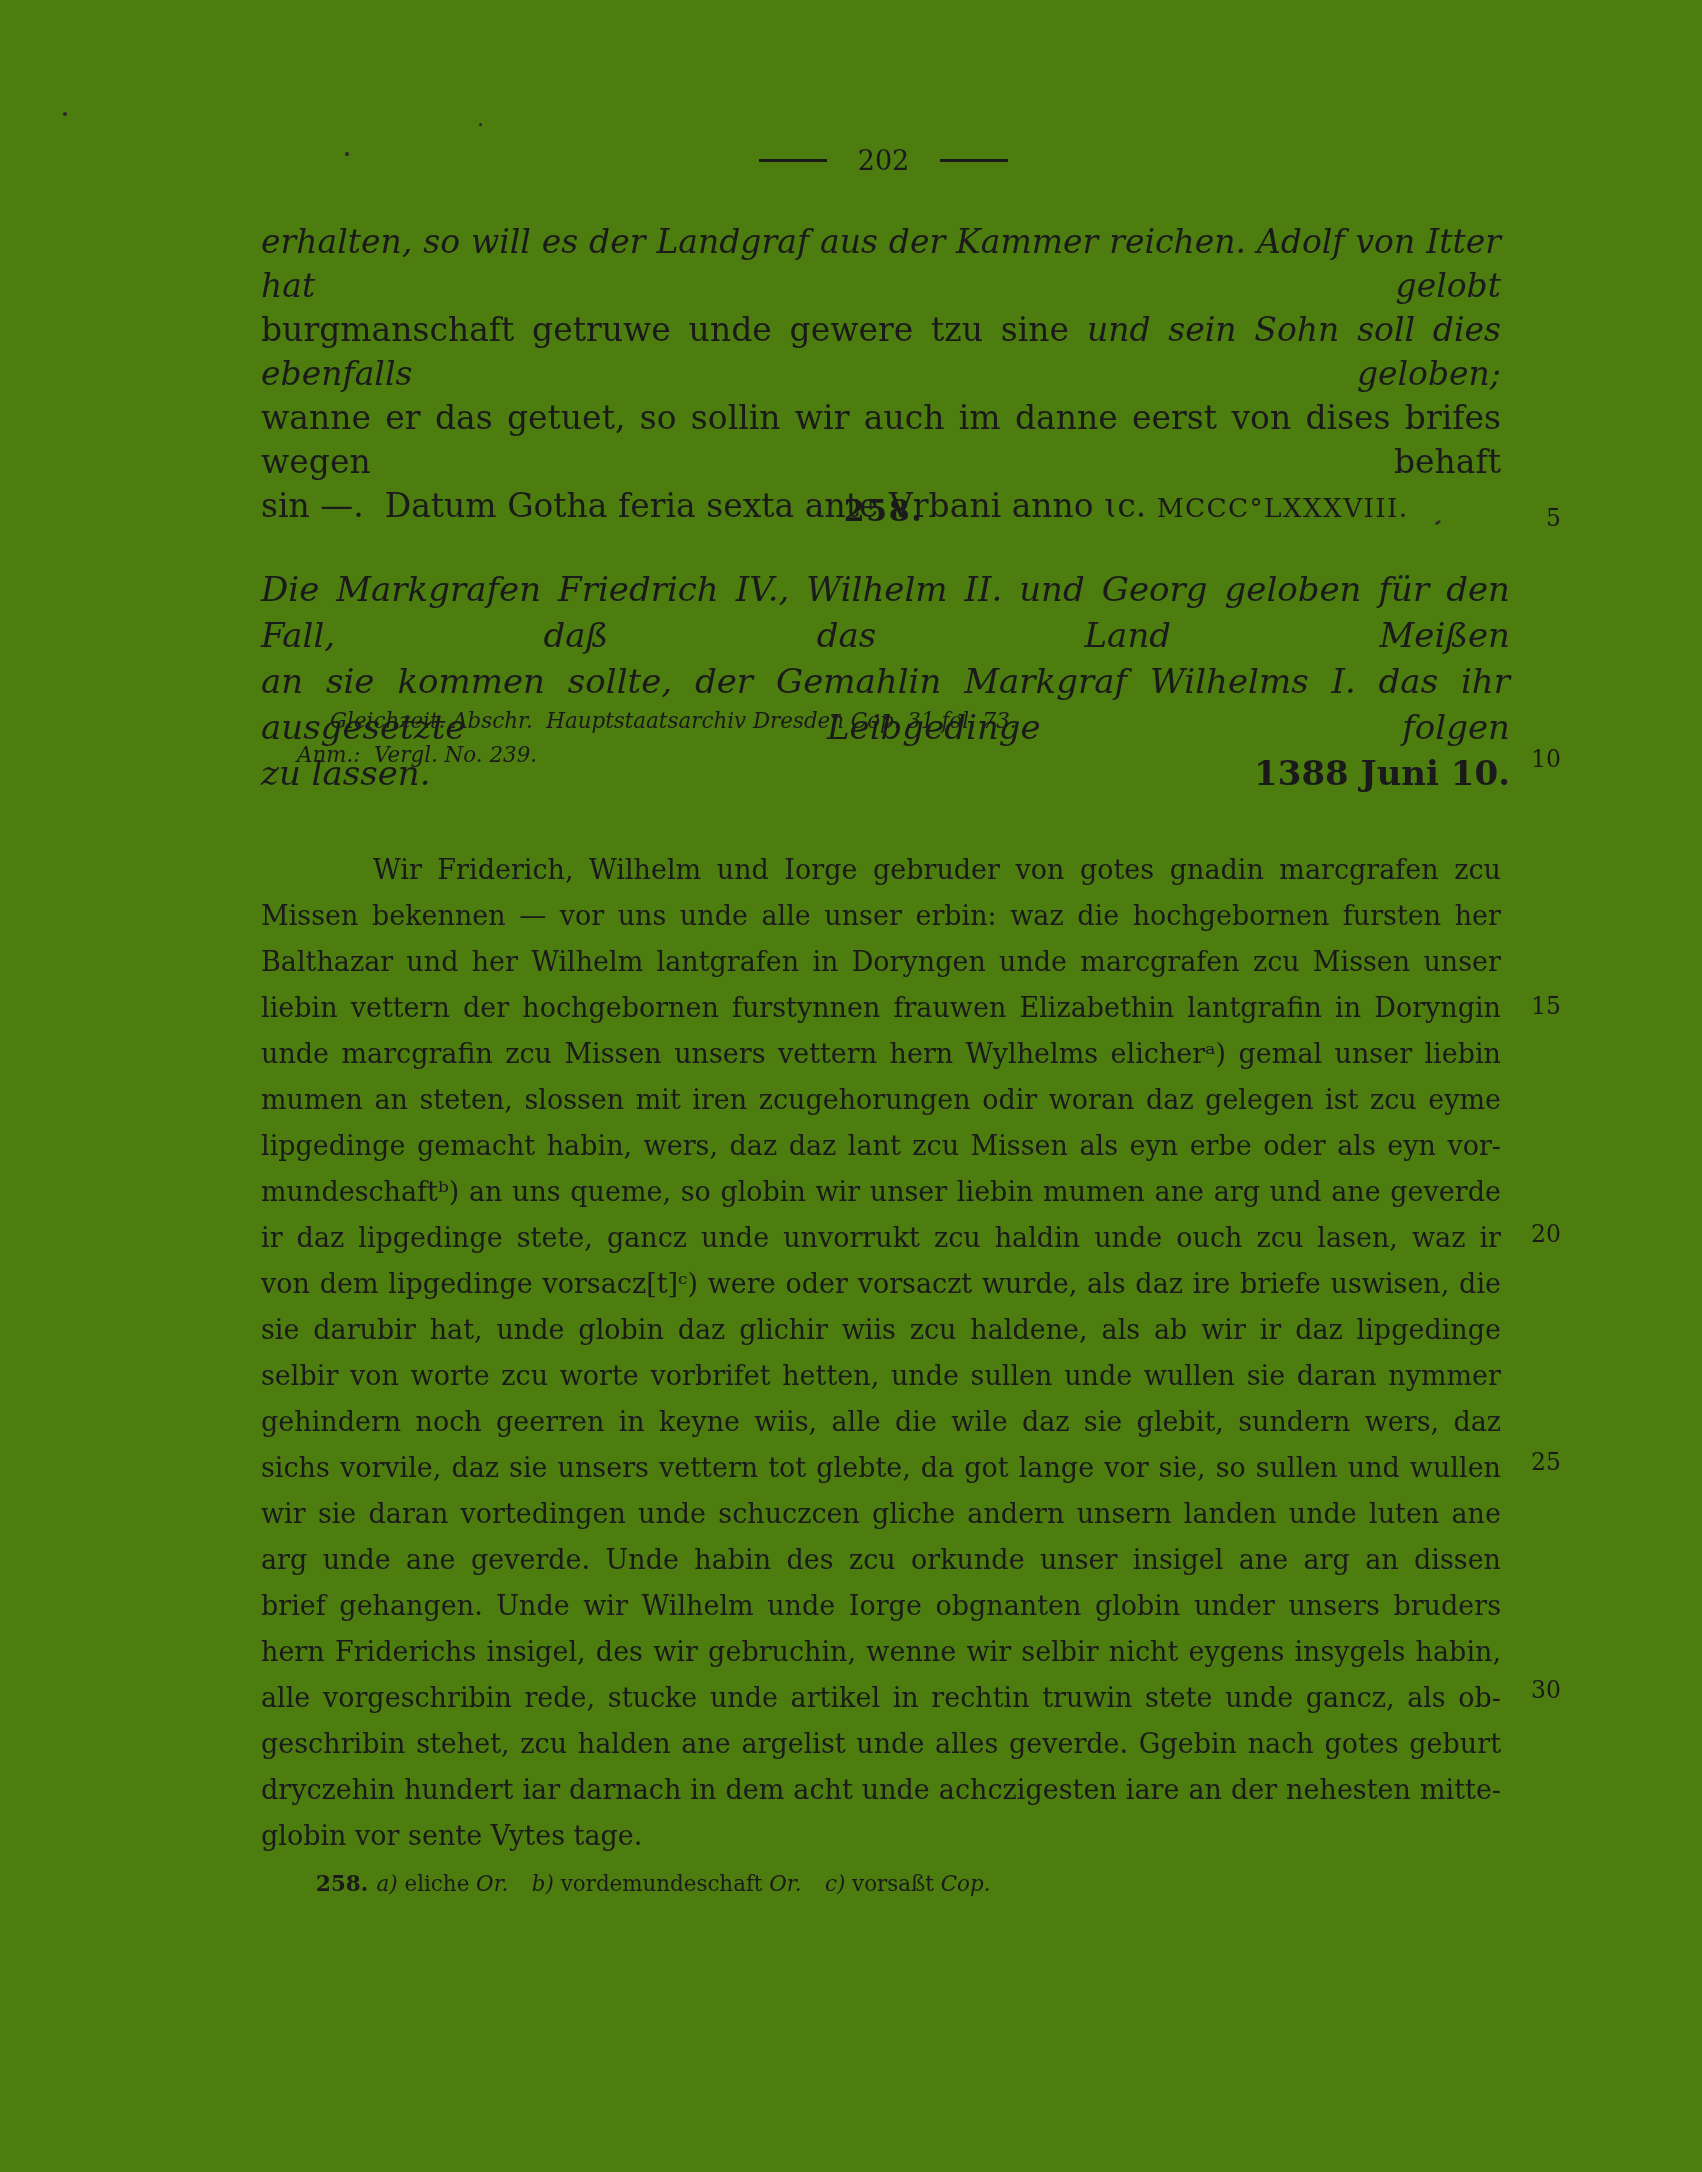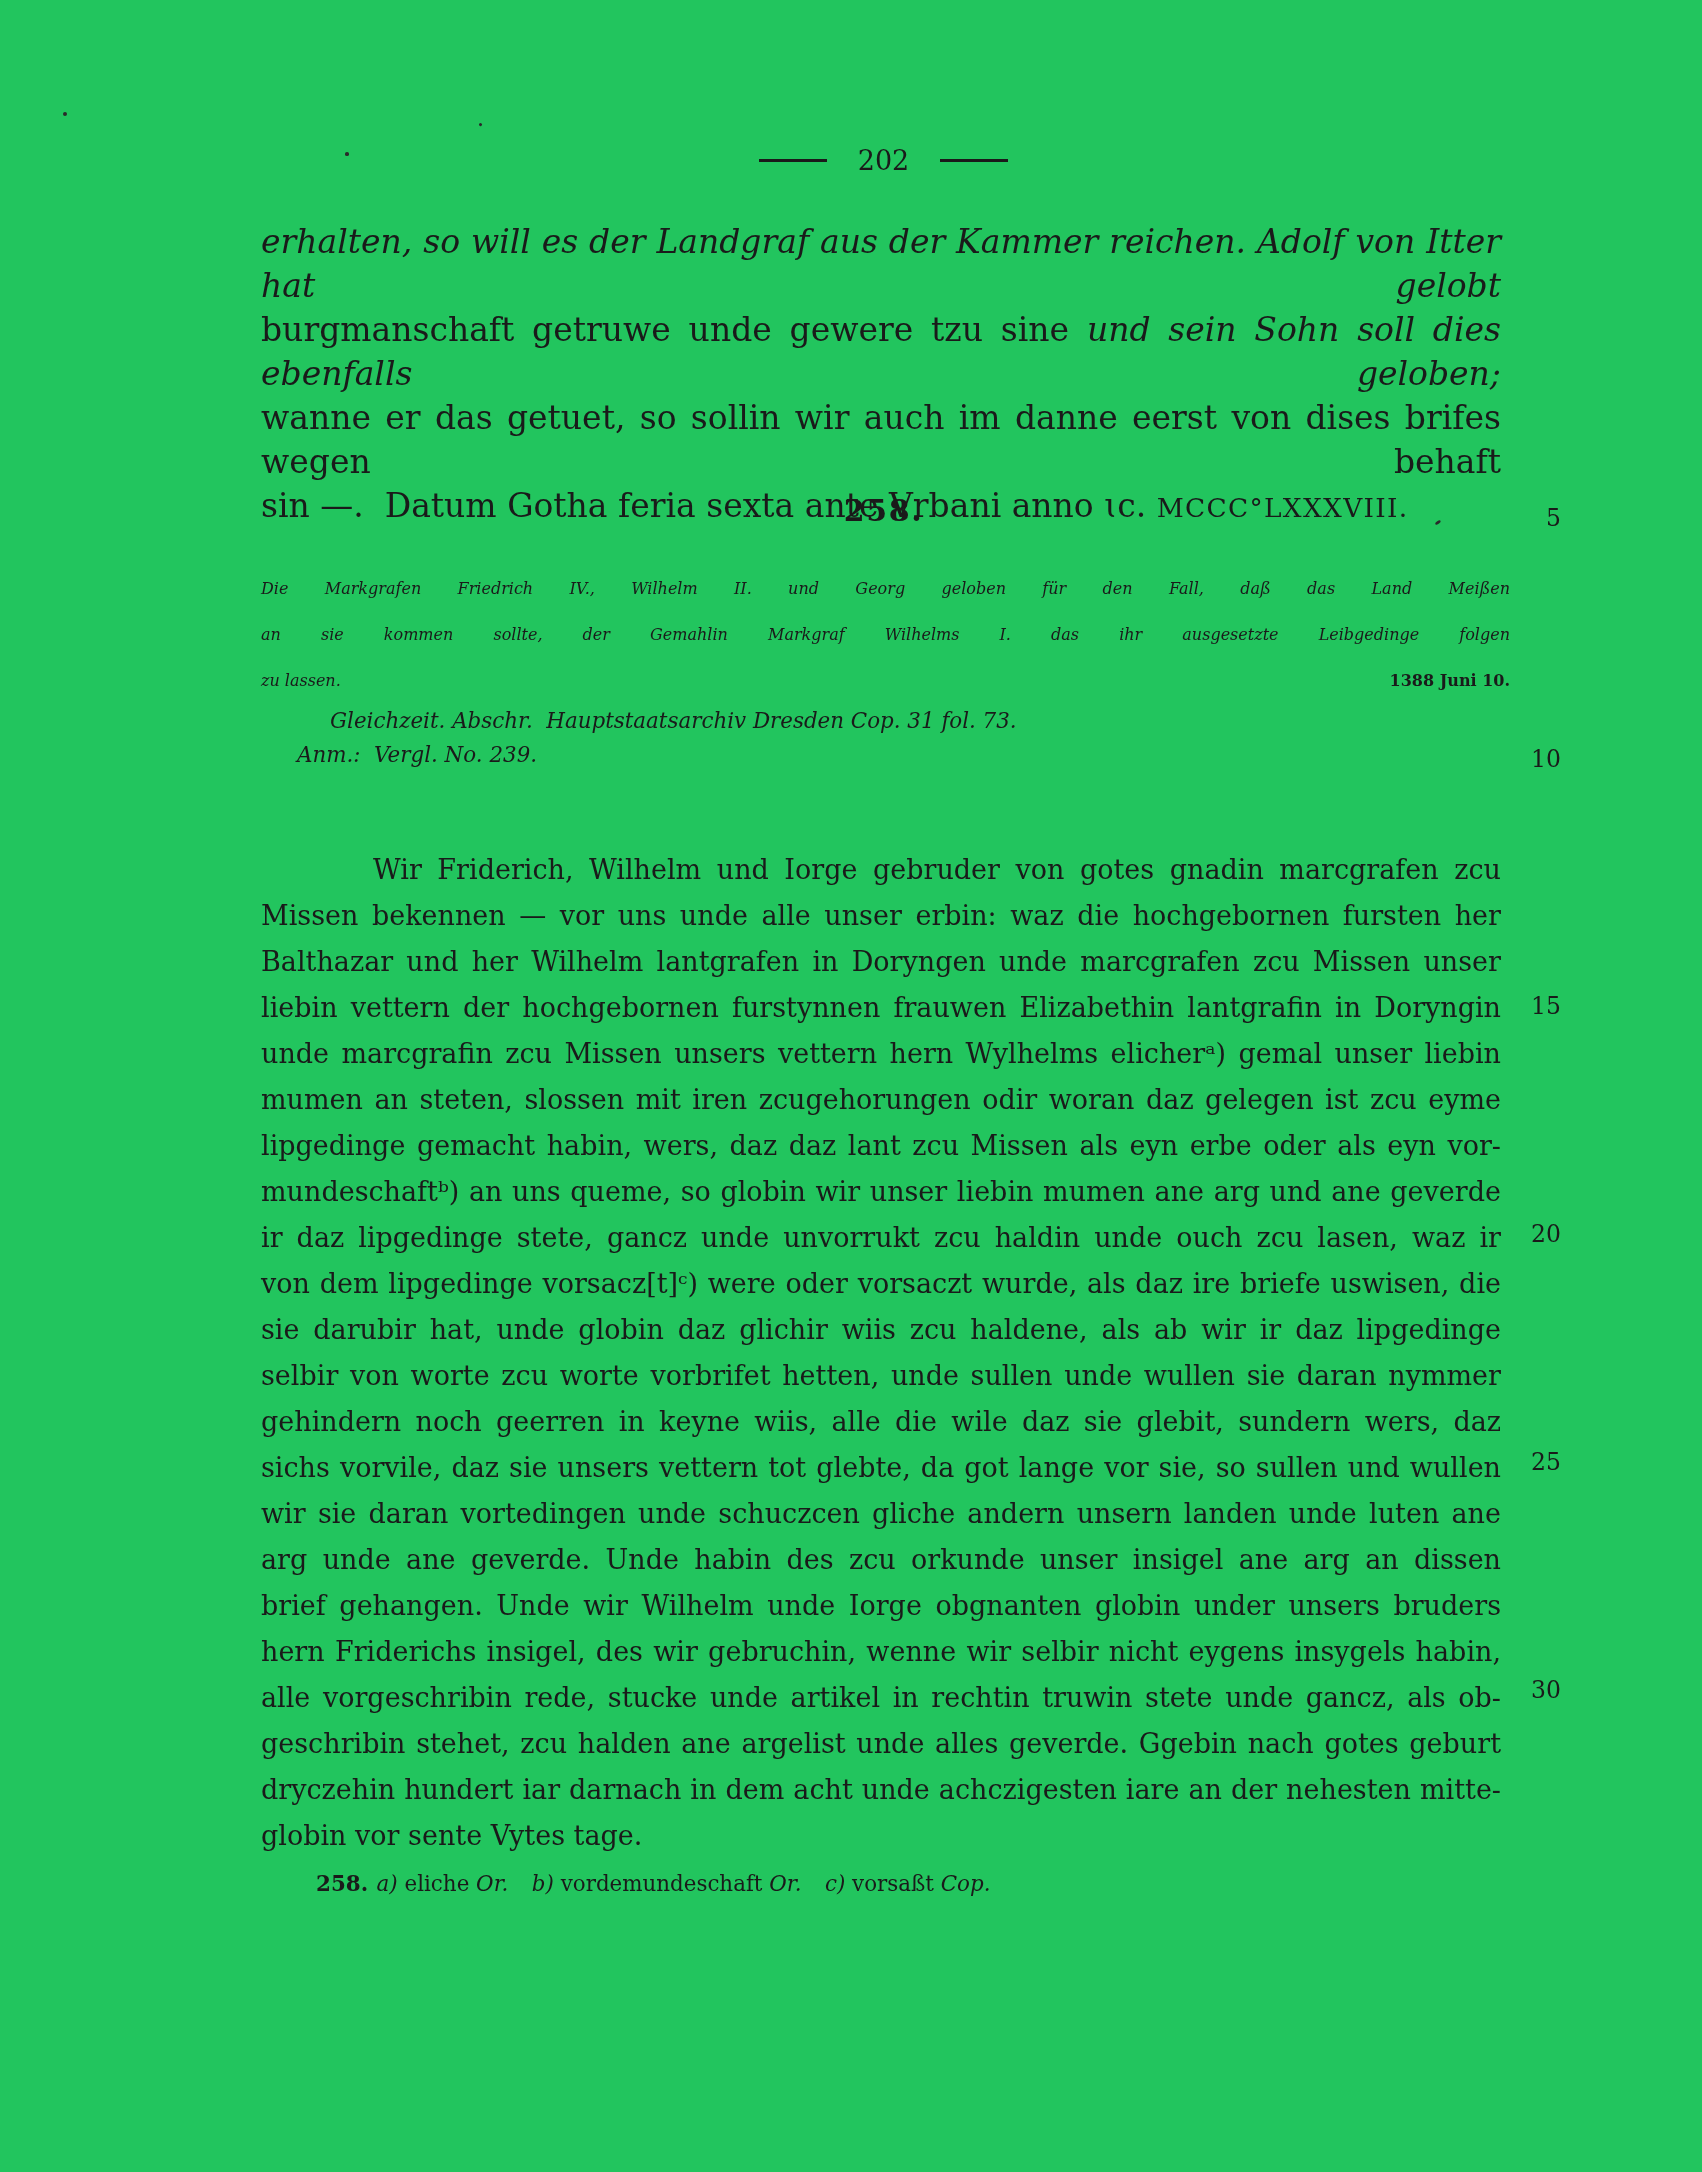--- a/index.html
+++ b/index.html
@@ -1,20 +1,20 @@
 <!DOCTYPE html>
 <html style="font-size:8.5px"><head>
 <meta charset="utf-8">
 <style>
   html, body { margin: 0; padding: 0; background: #e8e8e8; }
   .page {
     position: relative;
     width: 1702px;
     height: 2172px;
-    background: #22c55e;
+    background: #4d7c0f;
     color: #1a1a1a;
     font-family: "DejaVu Serif", "DejaVu Sans", serif;
     overflow: hidden;
   }
   .abs { position: absolute; }
 
   
   .pagenum-row {
     left: 261px; top: 145px; width: 1245px;
     display: flex; align-items: center; justify-content: center; gap: 31px;
@@ -31,21 +31,21 @@
     text-align: center; font-weight: bold; font-size: 30px; letter-spacing: 1.6px;
   }
 
   
   .mnum {
     position: absolute; left: 1508px; width: 53px;
     text-align: right; font-size: 23.5px; line-height: 45px;
   }
 
   
-  .summary { left: 261px; top: 566px; width: 1249px; font-size: 16px; line-height: 46px; font-style: italic; }
+  .summary { left: 261px; top: 566px; width: 1249px; font-size: 34px; line-height: 46px; font-style: italic; }
   .summary .last { display: flex; justify-content: space-between; align-items: baseline; }
   .date { font-style: normal; font-weight: bold; }
 
   
   .hdschr { left: 297px; top: 704px; width: 1209px; font-size: 21.4px; line-height: 34px; font-style: italic; }
   .hdschr .ind { padding-left: 33px; }
 
   
   .btxt { left: 261px; top: 847px; width: 1240px; font-size: 27px; line-height: 46px; }
   .indent { text-indent: 112px; }

